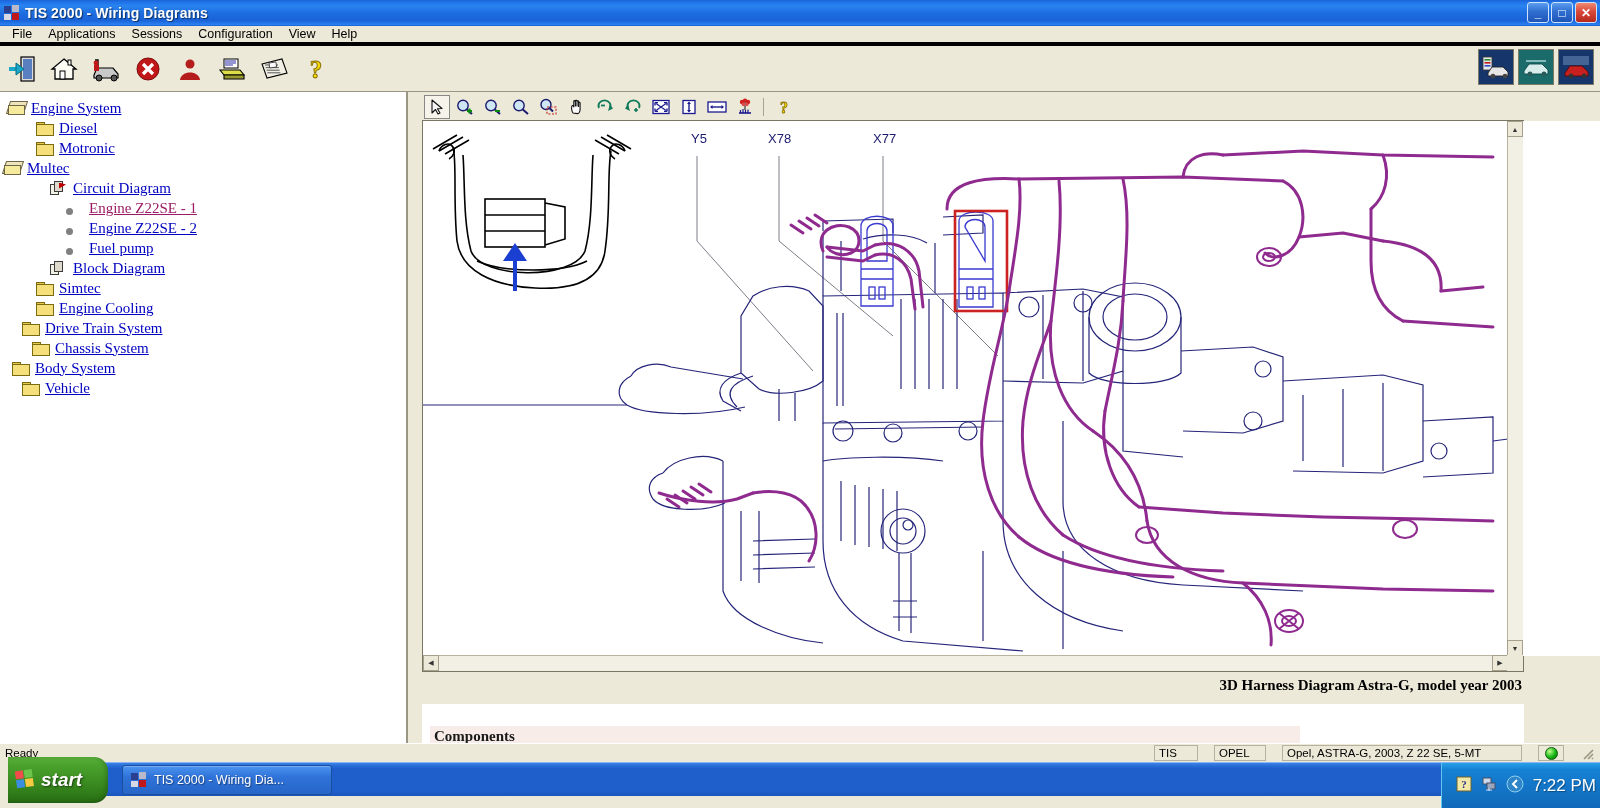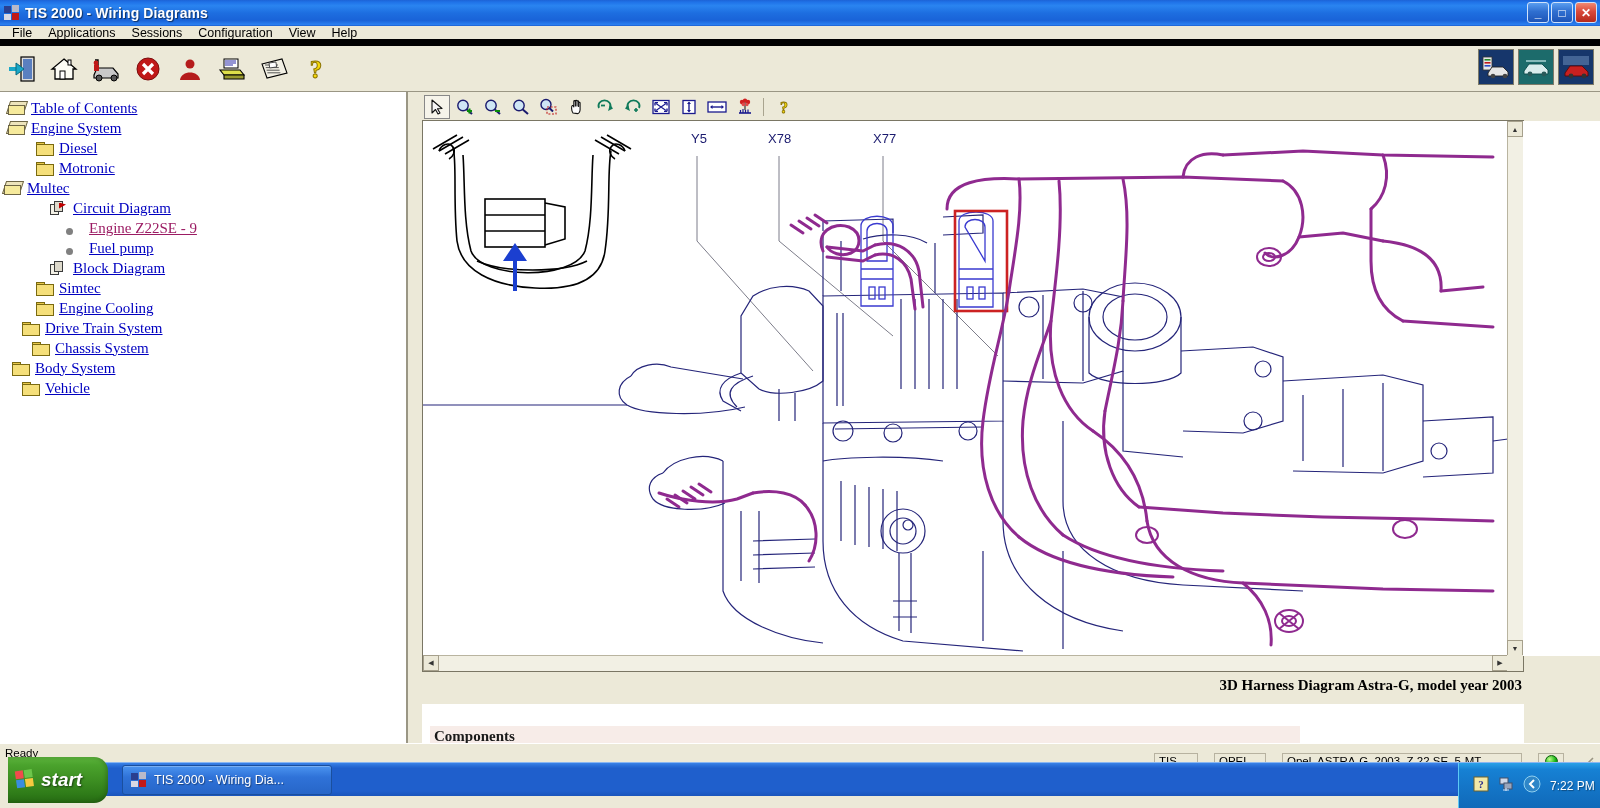--- a/index.html
+++ b/index.html
@@ -33,21 +33,21 @@
     color: #fff; font-size: 12px; font-weight: bold;
     display: flex; align-items: center; justify-content: center;
     font-family: "Liberation Sans", sans-serif; line-height: 1;
   }
   .tb-btn.close { background: linear-gradient(180deg,#f08a72,#d9493a 45%,#b62a1c); }
 
   
   .menubar {
     position: absolute; left: 0; top: 26px; width: 1600px; height: 20px;
     background: #ece9d8; display: flex; align-items: center;
-    border-bottom: 7px solid #000000;
+    border-bottom: 4px solid #000000;
   }
   .menuitem {
     font-size: 12.5px; color: #000; padding: 2px 8px; white-space: nowrap;
     line-height: 14px;
   }
   .menuitem:first-child { margin-left: 4px; }
 
   
   .maintoolbar {
     position: absolute; left: 0; top: 46px; width: 1600px; height: 46px;
@@ -165,21 +165,21 @@
     font-size: 15px; font-weight: bold; color: #1a1a1a;
   }
 
   
   .statusbar {
     position: absolute; left: 0; top: 743px; width: 1600px; height: 19px;
     background: #ece9d8; border-top: 1px solid #fff;
     display: flex; align-items: center;
   }
   .sb-ready { font-size: 11.5px; color: #000; margin-left: 5px; }
-  .sb-cells { position: absolute; right: 6px; top: 1px; display: flex; gap: 16px; align-items:center;margin-top:8px; }
+  .sb-cells { position: absolute; right: 6px; top: 1px; display: flex; gap: 16px; align-items:center; }
   .sb-cell {
     height: 16px; border: 1px solid #b7b2a0; background: #ece9d8;
     font-size: 11.5px; color: #000; display: flex; align-items: center;
     padding: 0 4px; white-space: nowrap;
   }
   .sb-led { width: 13px; height: 13px; border-radius: 50%;
             background: radial-gradient(circle at 33% 30%, #bfff8a, #16b316 55%, #067806);
             border: 1px solid #0a5a0a; }
   .sb-grip { width: 14px; height: 14px; position: relative; }
 
@@ -208,21 +208,21 @@
     display: flex; align-items: center; gap: 7px; padding: 0 8px;
     box-shadow: inset 0 1px 0 rgba(255,255,255,.25);
   }
   .taskitem .txt { color: #fff; font-size: 12.5px; text-shadow: 1px 1px 1px rgba(0,0,0,.4); }
   .tray {
     position: absolute; right: 0; top: 0; height: 46px; min-width: 150px;
     background: linear-gradient(180deg,#29a1e8 0%,#1681d4 14%,#1476c8 50%,#1069b8 100%);
     border-left: 1px solid #5ec8f5;
     display: flex; align-items: center; gap: 9px; padding: 0 12px 0 14px;
   }
-  .tray .clock { color: #fff; font-size: 12px; text-shadow: 1px 1px 1px rgba(0,0,0,.35); text-align: right; }
+  .tray .clock { color: #fff; font-size: 17px; text-shadow: 1px 1px 1px rgba(0,0,0,.35); text-align: right; }
 
   
   .winlogo { width: 19px; height: 19px; position: relative; transform: rotate(-8deg); }
   .winlogo i { position: absolute; width: 8px; height: 8px; display: block; }
   .winlogo i:nth-child(1){ left:0; top:0; background:#f04c4c; }
   .winlogo i:nth-child(2){ left:9px; top:0; background:#6dc64b; }
   .winlogo i:nth-child(3){ left:0; top:9px; background:#3a8de0; }
   .winlogo i:nth-child(4){ left:9px; top:9px; background:#f7c940; }
 
   .appicon { width: 16px; height: 16px; position: relative; flex: none; }
@@ -351,24 +351,20 @@
           <path d="M4 20 L9 13 H21 L27 19 V23 H4 Z" fill="#c82020" stroke="#5a0a0a" stroke-width=".9"></path>
           <circle cx="10" cy="23" r="2.4" fill="#333"></circle>
           <circle cx="23" cy="23" r="2.4" fill="#333"></circle>
         </svg>
       </div>
     </div>
   </div>
 
   <div class="leftpanel">
 
-    <div class="tnode" style="padding-left:8px">
-      <span class="ic"><span class="folder-o"></span></span>
-      <span class="lbl">Table of Contents</span>
-    </div>
 
     <div class="tnode" style="padding-left:8px">
       <span class="ic"><span class="folder-o"></span></span>
       <span class="lbl">Engine System</span>
     </div>
 
     <div class="tnode" style="padding-left:36px">
       <span class="ic"><span class="folder-y"></span></span>
       <span class="lbl">Diesel</span>
     </div>
@@ -385,23 +381,27 @@
 
     <div class="tnode" style="padding-left:50px">
       <span class="ic">
         <span class="doc-ic"><span class="p1"></span><span class="p2"></span><span class="flag"></span></span>
       </span>
       <span class="lbl">Circuit Diagram</span>
     </div>
 
     <div class="tnode" style="padding-left:66px">
       <span class="ic"><span class="bullet"></span></span>
-      <span class="lbl visited">Engine Z22SE - 9</span>
-    </div>
-
+      <span class="lbl visited">Engine Z22SE - 1</span>
+    </div>
+
+    <div class="tnode" style="padding-left:66px">
+      <span class="ic"><span class="bullet"></span></span>
+      <span class="lbl">Engine Z22SE - 2</span>
+    </div>
 
     <div class="tnode" style="padding-left:66px">
       <span class="ic"><span class="bullet"></span></span>
       <span class="lbl">Fuel pump</span>
     </div>
 
     <div class="tnode" style="padding-left:50px">
       <span class="ic">
         <span class="doc-ic"><span class="p1"></span><span class="p2"></span></span>
       </span>

